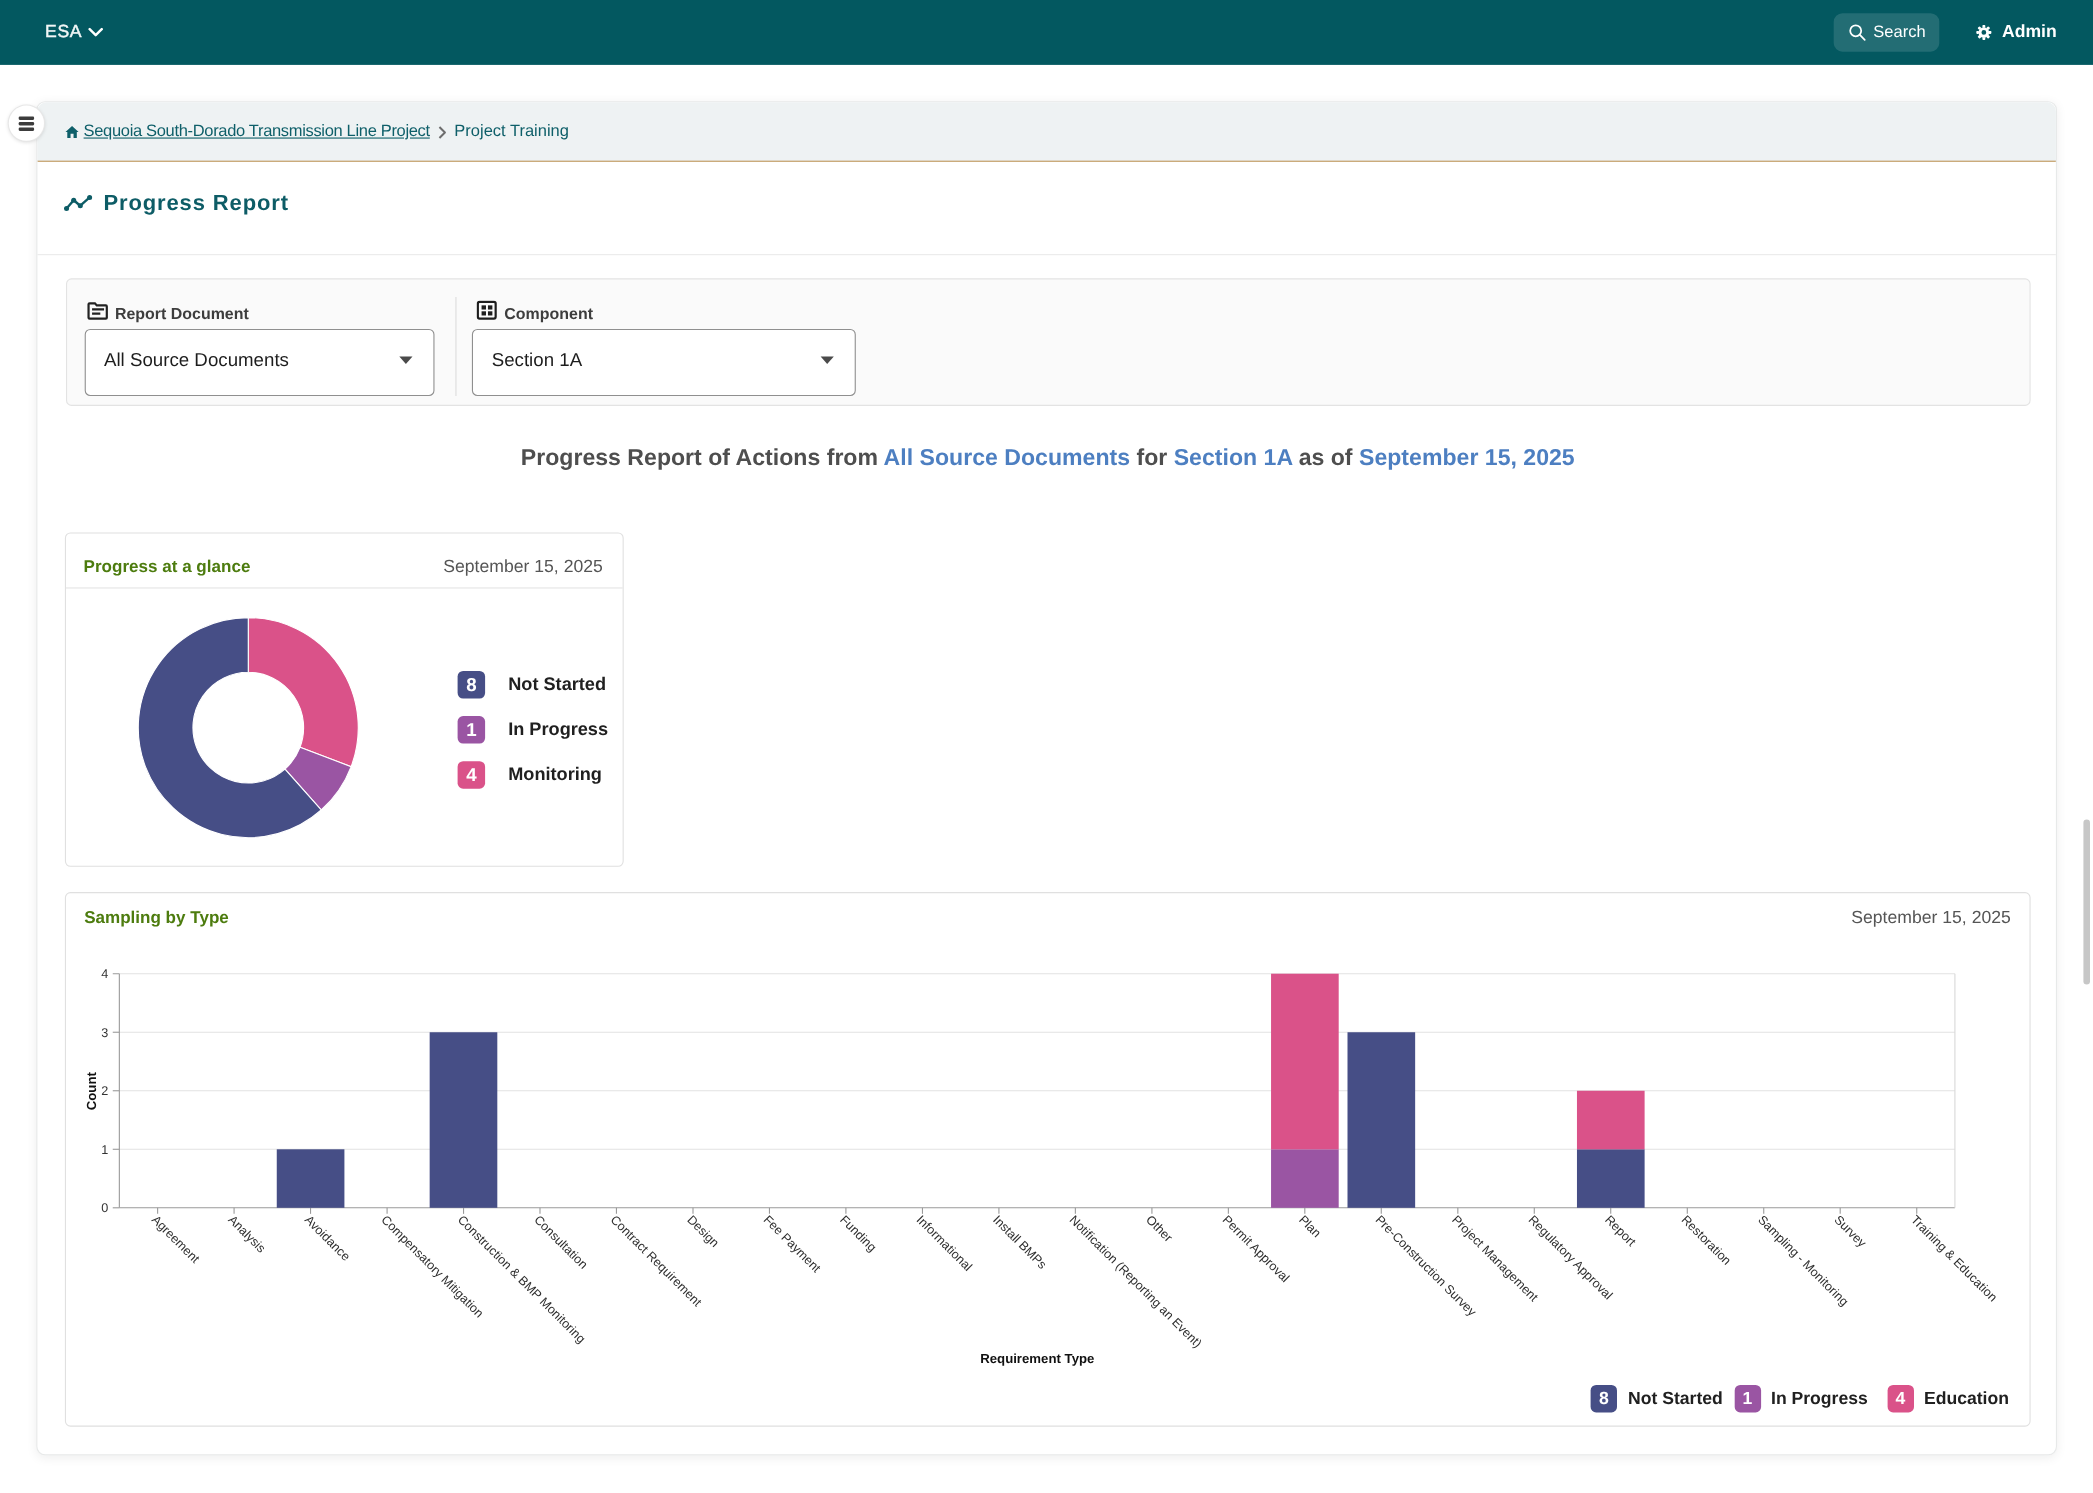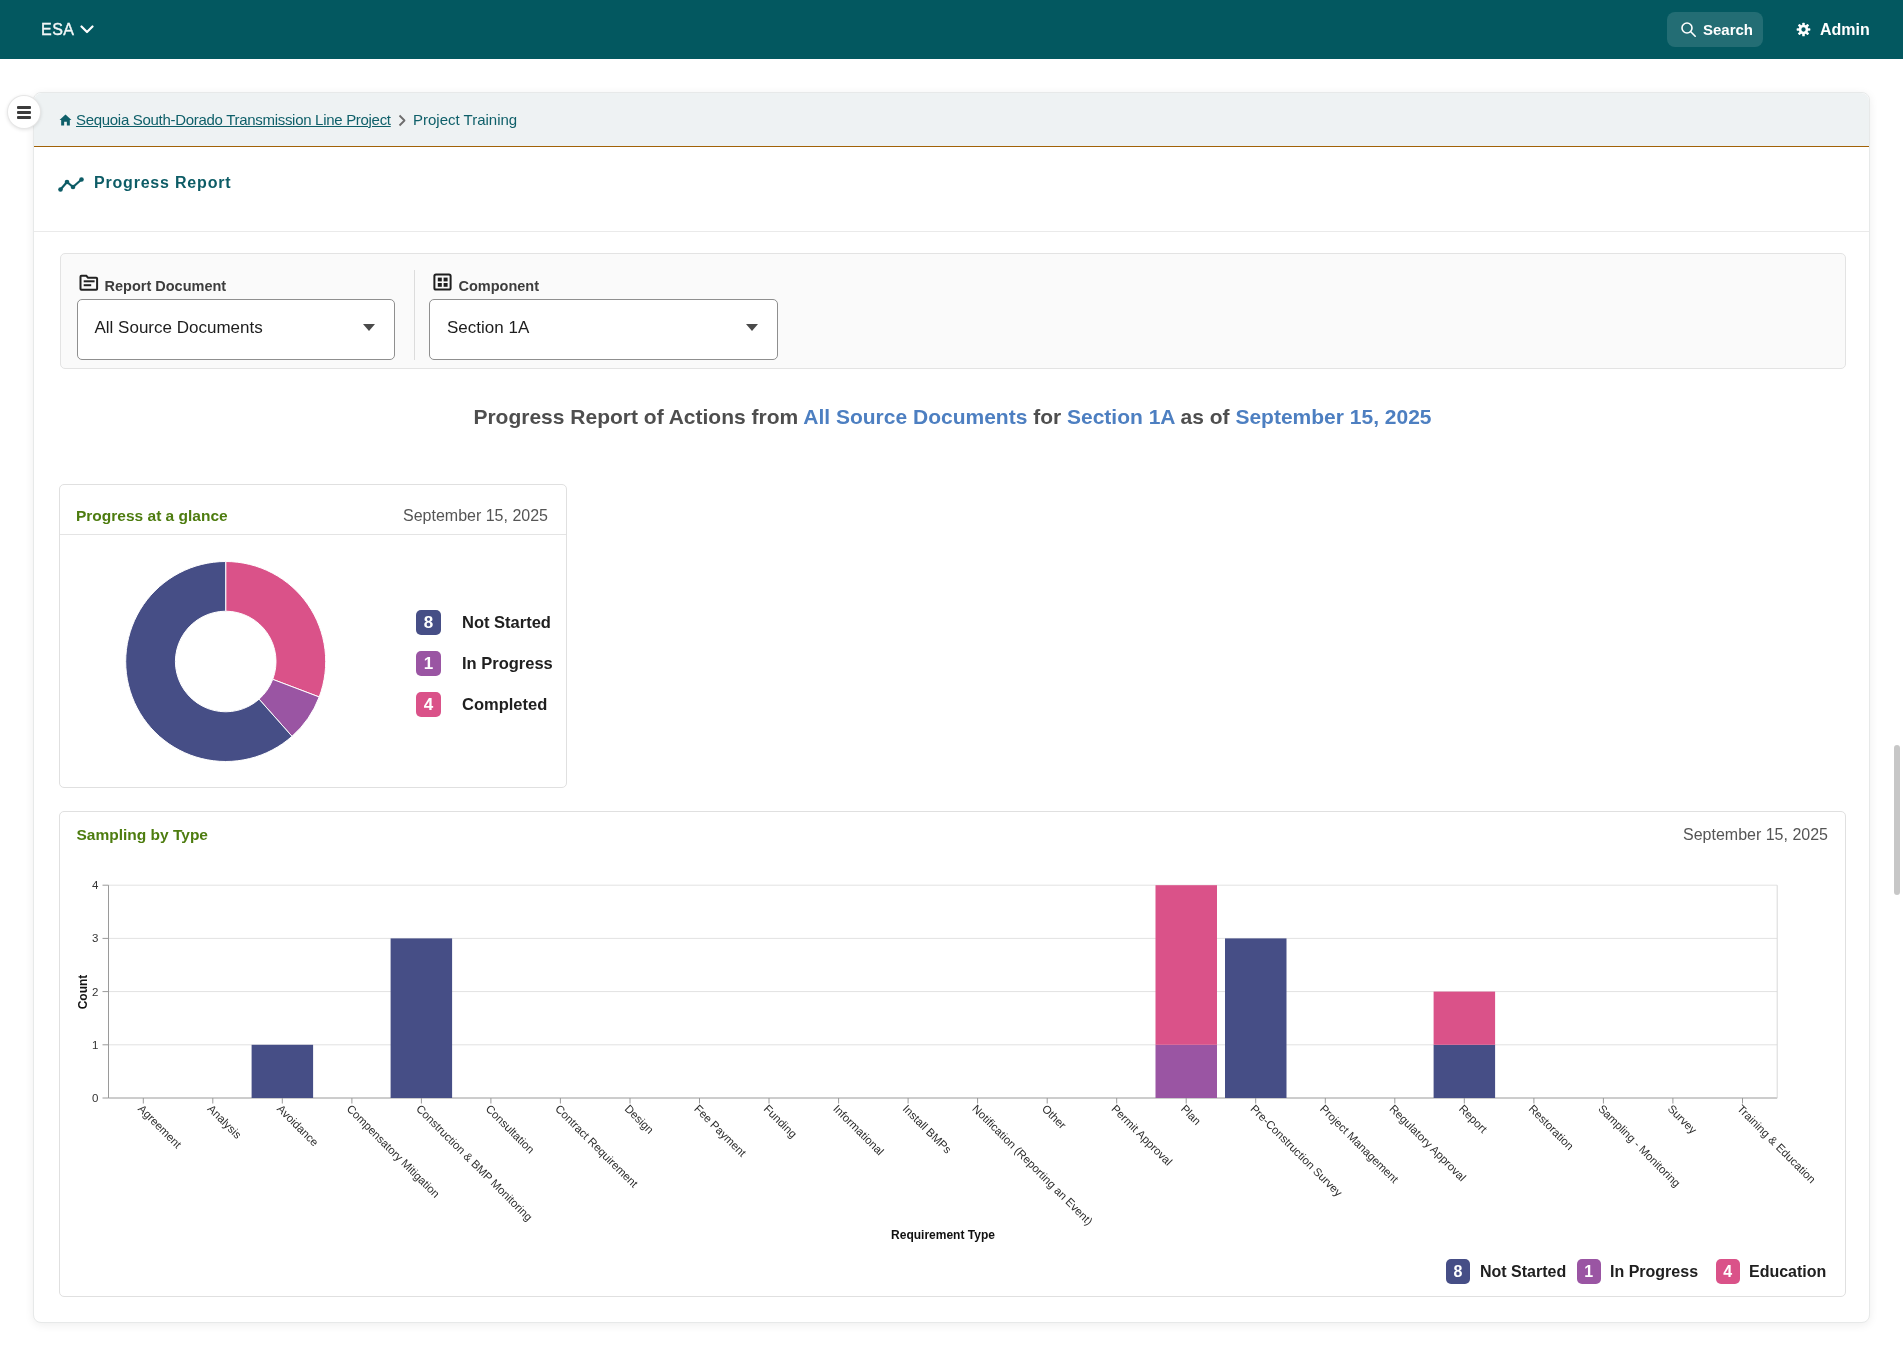--- a/index.html
+++ b/index.html
@@ -4,31 +4,31 @@
 <style>
 * { margin:0; padding:0; box-sizing:border-box; }
 html,body { width:1903px; height:1357px; overflow:hidden; background:#fff;
   font-family:"Liberation Sans", sans-serif; position:relative; }
 .abs { position:absolute; }
 .topbar { position:absolute; left:0; top:0; width:1903px; height:59px; background:#035860; }
 .esa { position:absolute; left:41px; top:0; height:59px; line-height:59px; color:#f2f7f7;
   font-size:16px; font-weight:normal; letter-spacing:.5px; -webkit-text-stroke:0.4px #f2f7f7; }
 .searchbtn { position:absolute; left:1667px; top:12px; width:96px; height:35px; border-radius:8px;
   background:rgba(255,255,255,0.13); color:#fff; }
-.searchbtn span { position:absolute; left:36px; top:0; line-height:35px; font-size:15px; font-weight:bold; }
+.searchbtn span { position:absolute; left:36px; top:0; line-height:35px; font-size:15px; font-weight:normal; }
 .adminlbl { position:absolute; left:1820px; top:0; height:59px; line-height:59px; color:#fff;
   font-size:16px; font-weight:bold; }
 .container { position:absolute; left:33px; top:92px; width:1837px; height:1231px; background:#fff;
   border:1px solid #e7e9e9; border-radius:8px; box-shadow:0 2px 10px rgba(0,0,0,0.07); }
 .crumbbar { position:absolute; left:0; top:0; width:100%; height:54px; background:#eef2f3;
   border-radius:8px 8px 0 0; border-bottom:1px solid #a16207; }
 .crumblink { position:absolute; left:42px; top:0; line-height:54px; font-size:15px; letter-spacing:-0.3px; color:#0e5f69;
   text-decoration:underline; }
 .crumbcur { position:absolute; left:379px; top:0; line-height:54px; font-size:15px; color:#0e5f69; }
-.pagetitle { position:absolute; left:60px; top:81px; font-size:16px; font-weight:bold; color:#0d5c66; letter-spacing:0.8px; }
+.pagetitle { position:absolute; left:60px; top:81px; font-size:20px; font-weight:bold; color:#0d5c66; letter-spacing:0.8px; }
 .titleicon { position:absolute; left:25.5px; top:84px; }
 .hdivider { position:absolute; left:0; top:138px; width:100%; height:1px; background:#eaeaea; }
 .filtercard { position:absolute; left:25.5px; top:160px; width:1786px; height:116px; background:#fafafa;
   border:1px solid #e3e3e3; border-radius:5px; }
 .flabel { position:absolute; font-size:14.5px; font-weight:bold; color:#3d3d3d; }
 .fselect { position:absolute; top:45px; height:61px; background:#fff; border:1px solid #8f8f8f;
   border-radius:5px; font-size:17px; color:#1d1d1d; line-height:55px; padding-left:17px; }
 .caret { position:absolute; right:19px; top:24px; width:0; height:0;
   border-left:6px solid transparent; border-right:6px solid transparent; border-top:7px solid #4a4a4a; }
 .fdivider { position:absolute; left:353px; top:16px; width:1px; height:90px; background:#dcdcdc; }
@@ -133,21 +133,21 @@
     <svg class="abs" style="left:0;top:49px" width="508" height="254" viewBox="0 0 508 254">
 <path d="M165.70,27.50 A100,100 0 0 1 259.20,162.96 L212.73,145.34 A50.3,50.3 0 0 0 165.70,77.20 Z" fill="#da5289" stroke="#fff" stroke-width="1"></path>
 <path d="M259.20,162.96 A100,100 0 0 1 232.01,202.35 L199.06,165.15 A50.3,50.3 0 0 0 212.73,145.34 Z" fill="#9a55a3" stroke="#fff" stroke-width="1"></path>
 <path d="M232.01,202.35 A100,100 0 1 1 165.70,27.50 L165.70,77.20 A50.3,50.3 0 1 0 199.06,165.15 Z" fill="#464e86" stroke="#fff" stroke-width="1"></path>
     </svg>
     <div class="lgsq" style="left:356px;top:125px;background:#464e86">8</div>
     <div class="lglbl" style="left:402px;top:125px">Not Started</div>
     <div class="lgsq" style="left:356px;top:165.8px;background:#9a55a3">1</div>
     <div class="lglbl" style="left:402px;top:165.8px">In Progress</div>
     <div class="lgsq" style="left:356px;top:206.5px;background:#da5289">4</div>
-    <div class="lglbl" style="left:402px;top:206.5px">Completed</div>
+    <div class="lglbl" style="left:402px;top:206.5px">Monitoring</div>
   </div>
 
   <div class="card" style="left:25px;top:718px;width:1787px;height:486px">
     <div class="cardtitle" style="top:14px;left:16.5px">Sampling by Type</div>
     <div class="carddate" style="top:14px;right:17px">September 15, 2025</div>
     <svg class="abs" style="left:0;top:0" width="1787" height="486" viewBox="0 0 1787 486">
 <line x1="48.5" y1="286.0" x2="1717.2" y2="286.0" stroke="#9a9a9a" stroke-width="1"></line>
 <line x1="42.5" y1="286.0" x2="48.5" y2="286.0" stroke="#9a9a9a" stroke-width="1"></line>
 <text x="38.5" y="290.0" text-anchor="end" font-size="11.5" fill="#333">0</text>
 <line x1="48.5" y1="232.8" x2="1717.2" y2="232.8" stroke="#e2e2e2" stroke-width="1"></line>

